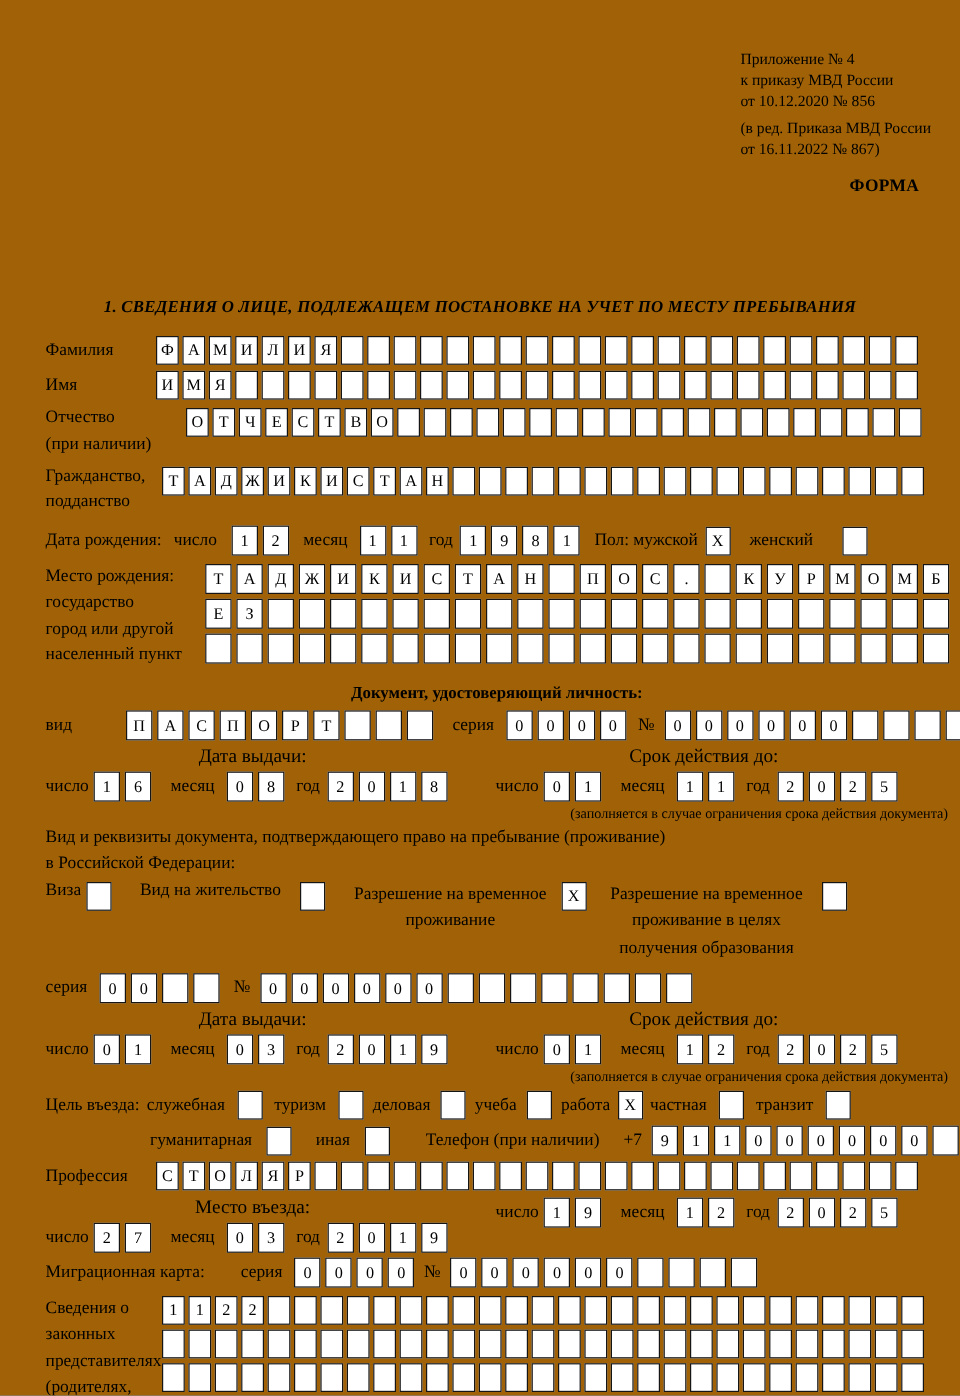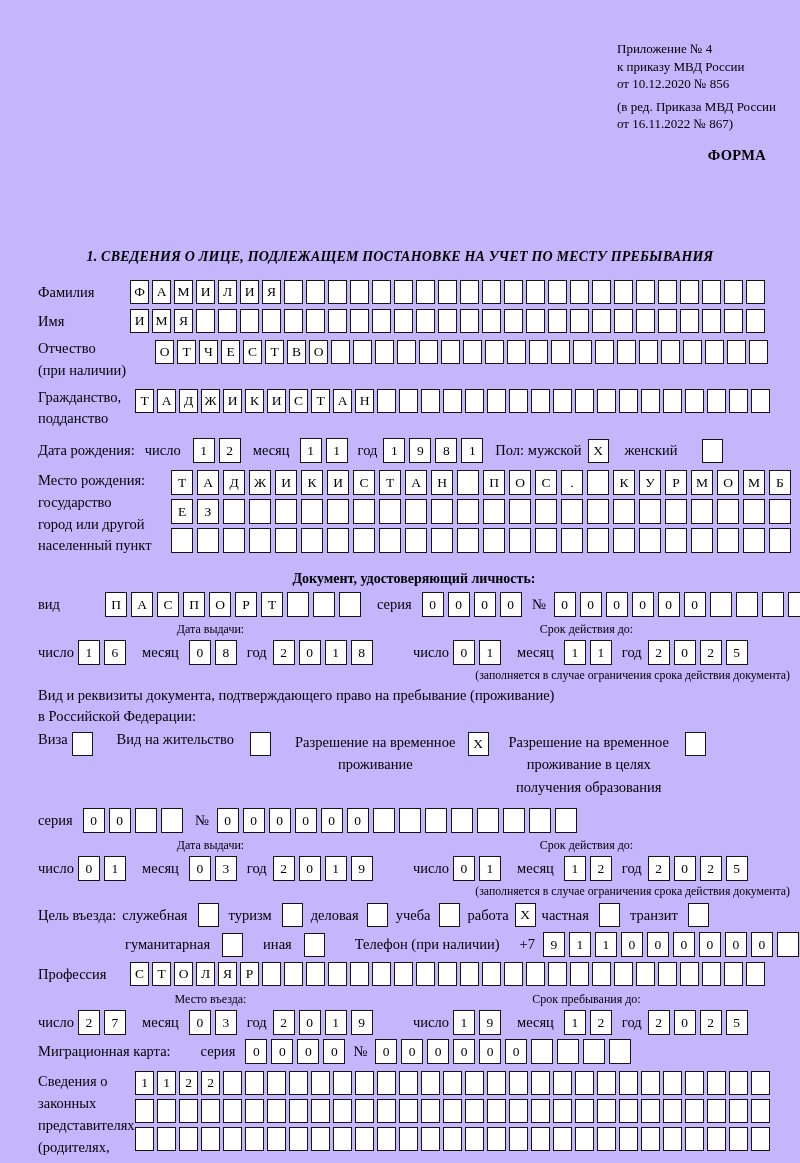--- a/index.html
+++ b/index.html
@@ -1,17 +1,17 @@
 <!DOCTYPE html>
 <html><head>
 <meta charset="utf-8">
 <style>
   html,body{margin:0;padding:0;background:#888;}
   .page{
-    width:800px;height:1163px;margin:0 auto;background:#c4b5fd;color:#000;
+    width:800px;height:1163px;margin:0 auto;background:#a16207;color:#000;
     font-family:"Liberation Serif","DejaVu Serif",serif;
     position:relative;overflow:hidden;
   }
   
   .hdr{position:absolute;left:617px;top:40px;font-size:13px;line-height:1.35;}
   .hdr .gap{margin-top:5px;}
   .forma{position:absolute;right:34px;top:147px;font-weight:bold;font-size:14.5px;letter-spacing:.3px;}
   .title{position:absolute;top:183px;left:0;width:100%;text-align:center;font-weight:bold;font-size:15px;line-height:1.6;letter-spacing:.2px;}
   .uline{display:inline-block;width:60px;border-bottom:2.5px solid #3a3a3a;height:.9em;margin-left:12px;}
   .sect{position:absolute;top:249px;left:0;width:100%;text-align:center;font-weight:bold;font-size:14px;letter-spacing:.2px;font-style:italic;}
@@ -29,21 +29,21 @@
   .wide{gap:4px;}
   .cb .cell{width:21px;height:24px;}
   .stack{display:flex;flex-direction:column;gap:4px;}
   .w92{width:92px;} .w117{width:117px;} .w97{width:97px;} .w67{width:67px;} .w133{width:133px;}
   .ml6{margin-left:6px;} .ml8{margin-left:8px;} .ml10{margin-left:10px;} .ml12{margin-left:12px;}
   .ml16{margin-left:16px;} .ml20{margin-left:20px;text-align:right;} .ml24{margin-left:24px;} .ml30{margin-left:30px;}
   .docheading{text-align:center;font-weight:bold;font-size:14px;margin:3px 0 5px 0;}
   .dpair{display:flex;margin-bottom:3px;}
   .dcol1{width:345px;flex:none;}
   .dcol2{flex:1;}
-  .dhead{text-align:center;font-size:12px;margin-bottom:3px;}
+  .dhead{text-align:center;font-size:16px;margin-bottom:3px;}
   .dline{display:flex;align-items:center;}
   .dnote{font-size:11.8px;text-align:right;margin-top:3px;white-space:nowrap;}
   .cbrow{display:flex;align-items:flex-start;margin:6px 0 10px 0;}
   .cbtxt{text-align:center;line-height:1.55;}
   .cbbox{margin-top:1px;}
   .permitline{margin:4px 0;}
 </style>
 </head>
 <body>
 
@@ -625,21 +625,20 @@
           <span class="ml10">год</span>
           <span class="cells wide ml6">
               <span class="cell">2</span>
               <span class="cell">0</span>
               <span class="cell">1</span>
               <span class="cell">9</span>
             </span>
         </div>
       </div>
       <div class="dcol2">
-        <div class="dhead">Срок пребывания до:</div>
         <div class="dline" style="margin-left:30px">
           <span>число</span>
           <span class="cells wide" style="margin-left:4px">
               <span class="cell">1</span>
               <span class="cell">9</span>
             </span>
           <span class="ml16">месяц</span>
           <span class="cells wide ml10">
               <span class="cell">1</span>
               <span class="cell">2</span>

